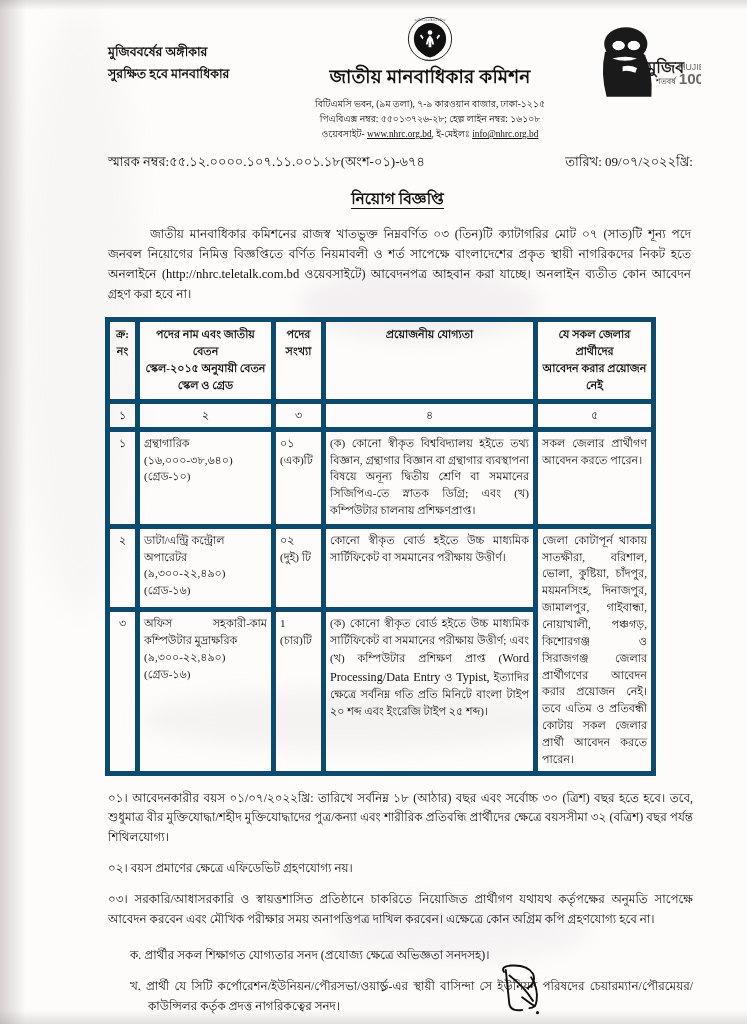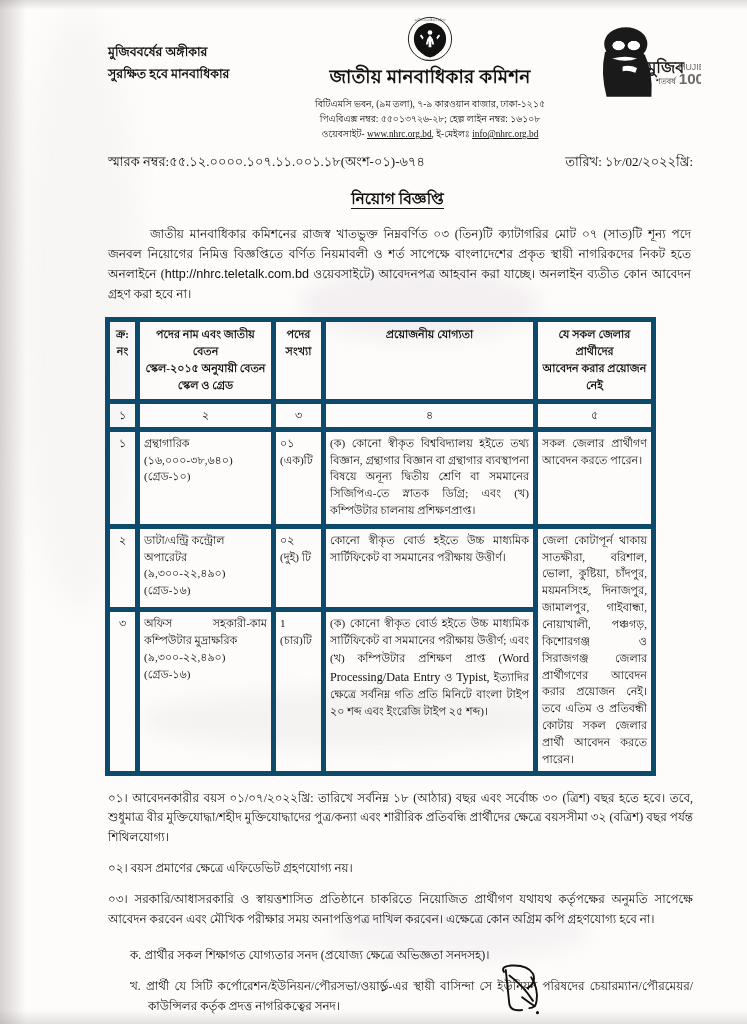--- a/index.html
+++ b/index.html
@@ -136,21 +136,21 @@
   .intro {
     font-size: 12.1px;
     line-height: 1.62;
     text-align: justify;
     text-justify: inter-word;
     text-indent: 42px;
     padding: 0 4px 0 8px;
     margin-bottom: 13px;
   }
   .intro .lat {
-    font-family: Liberation Sans, sans-serif;
+    font-family: Liberation Serif, serif;
     font-size: 12.6px;
   }
 
   
   table.jobs {
     border-collapse: collapse;
     width: 546px;
     margin-left: 5px;
     table-layout: fixed;
   }
@@ -310,21 +310,21 @@
         <text x="128" y="80" font-family="Liberation Sans, sans-serif" font-size="19" font-weight="bold" fill="#6a6a6a" text-anchor="middle">100</text>
       </svg>
     </div>
 
     <div class="memo-row">
       <div>
         <span>স্মারক নম্বর:</span><span>৫৫.১২.০০০০.১০৭.১১.০০১.১৮(অংশ-০১)-৬৭৪</span>
       </div>
       <div>
         <span>তারিখ:</span>
-        <span>১৮/02/২০২২খ্রি:</span>
+        <span>09/০৭/২০২২খ্রি:</span>
       </div>
     </div>
 
     <div class="notice-title">
       <span>নিয়োগ বিজ্ঞপ্তি</span>
     </div>
 
     <p class="intro">
       <span>জাতীয় মানবাধিকার কমিশনের রাজস্ব খাতভুক্ত নিম্নবর্ণিত ০৩ (তিন)টি ক্যাটাগরির মোট ০৭ (সাত)টি শূন্য পদে জনবল নিয়োগের নিমিত্ত বিজ্ঞপ্তিতে বর্ণিত নিয়মাবলী ও শর্ত সাপেক্ষে বাংলাদেশের প্রকৃত স্থায়ী নাগরিকদের নিকট হতে অনলাইনে (</span><span class="lat">http://nhrc.teletalk.com.bd</span><span> ওয়েবসাইটে) আবেদনপত্র আহবান করা যাচ্ছে। অনলাইন ব্যতীত কোন আবেদন গ্রহণ করা হবে না।</span>
     </p>

